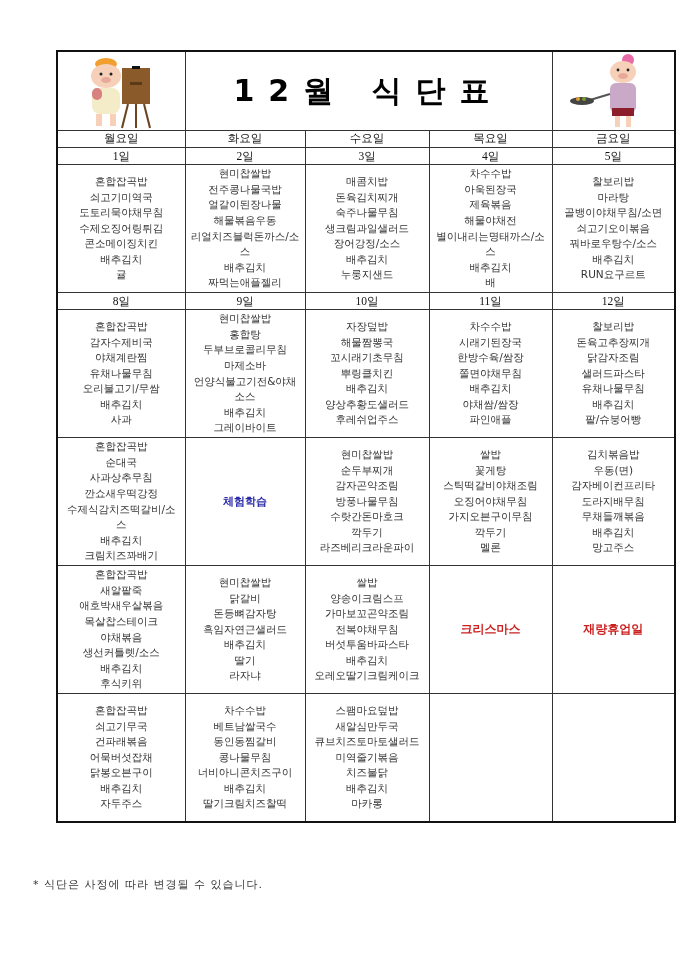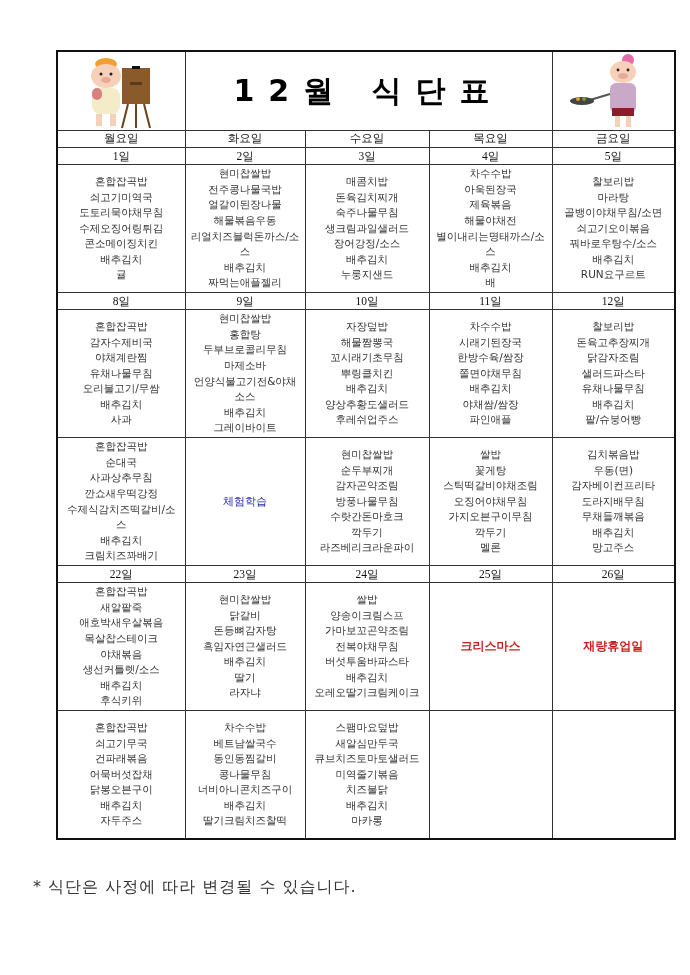--- a/index.html
+++ b/index.html
@@ -7,24 +7,24 @@
   .sheet { position:absolute; left:35px; top:50px; width:618px;padding-left:21px; }
   table.menu { border-collapse:collapse; width:618px; table-layout:fixed; border:2px solid #111; }
   table.menu td { border:1px solid #333; text-align:center; vertical-align:middle; padding:0; }
   .title-row td { height:78px; }
   .title-cell { font-size:30px; font-weight:bold; letter-spacing:14px; color:#000; font-family:"DejaVu Sans", sans-serif; }
   .hdr td { height:16px; font-size:11.5px; line-height:16px; color:#111;font-family:Liberation Mono, monospace; }
   .date td { height:16px; font-size:11.5px; line-height:16px; color:#111; border-bottom:1px solid #333;font-family:Liberation Serif, serif; }
   .meal td { height:124px; font-size:10.5px; line-height:15.6px; color:#333; }
   .meal td.tall { height:127px; }
   .meal-item { display:block; white-space:nowrap; }
-  .special-blue { color:#2a2aa8; font-weight:normal; font-size:11px; }
+  .special-blue { color:#2a2aa8; font-weight:bold; font-size:11px; }
   .special-red { color:#cc1f1f; font-weight:bold; font-size:12px; }
   .pig { display:block; margin:0 auto; }
-  .note { position:absolute; left:33px; top:877px; font-size:16px; color:#333; letter-spacing:1px; }
+  .note { position:absolute; left:33px; top:877px; font-size:11px; color:#333; letter-spacing:1px; }
 </style>
 </head>
 <body>
 
 <div class="sheet">
   <table class="menu">
     <colgroup>
       <col style="width:128px">
         <col style="width:120px">
         <col style="width:124px">
@@ -227,27 +227,20 @@
             <span class="meal-item">김치볶음밥</span>
             <span class="meal-item">우동(면)</span>
             <span class="meal-item">감자베이컨프리타</span>
             <span class="meal-item">도라지배무침</span>
             <span class="meal-item">무채들깨볶음</span>
             <span class="meal-item">배추김치</span>
             <span class="meal-item">망고주스</span>
           </td>
     </tr>
 
-    <tr class="date">
-      <td>22일</td>
-      <td>23일</td>
-      <td>24일</td>
-      <td>25일</td>
-      <td>26일</td>
-    </tr>
     <tr class="meal">
       <td class="tall">
             <span class="meal-item">혼합잡곡밥</span>
             <span class="meal-item">새알팥죽</span>
             <span class="meal-item">애호박새우살볶음</span>
             <span class="meal-item">목살찹스테이크</span>
             <span class="meal-item">야채볶음</span>
             <span class="meal-item">생선커틀렛/소스</span>
             <span class="meal-item">배추김치</span>
             <span class="meal-item">후식키위</span>

